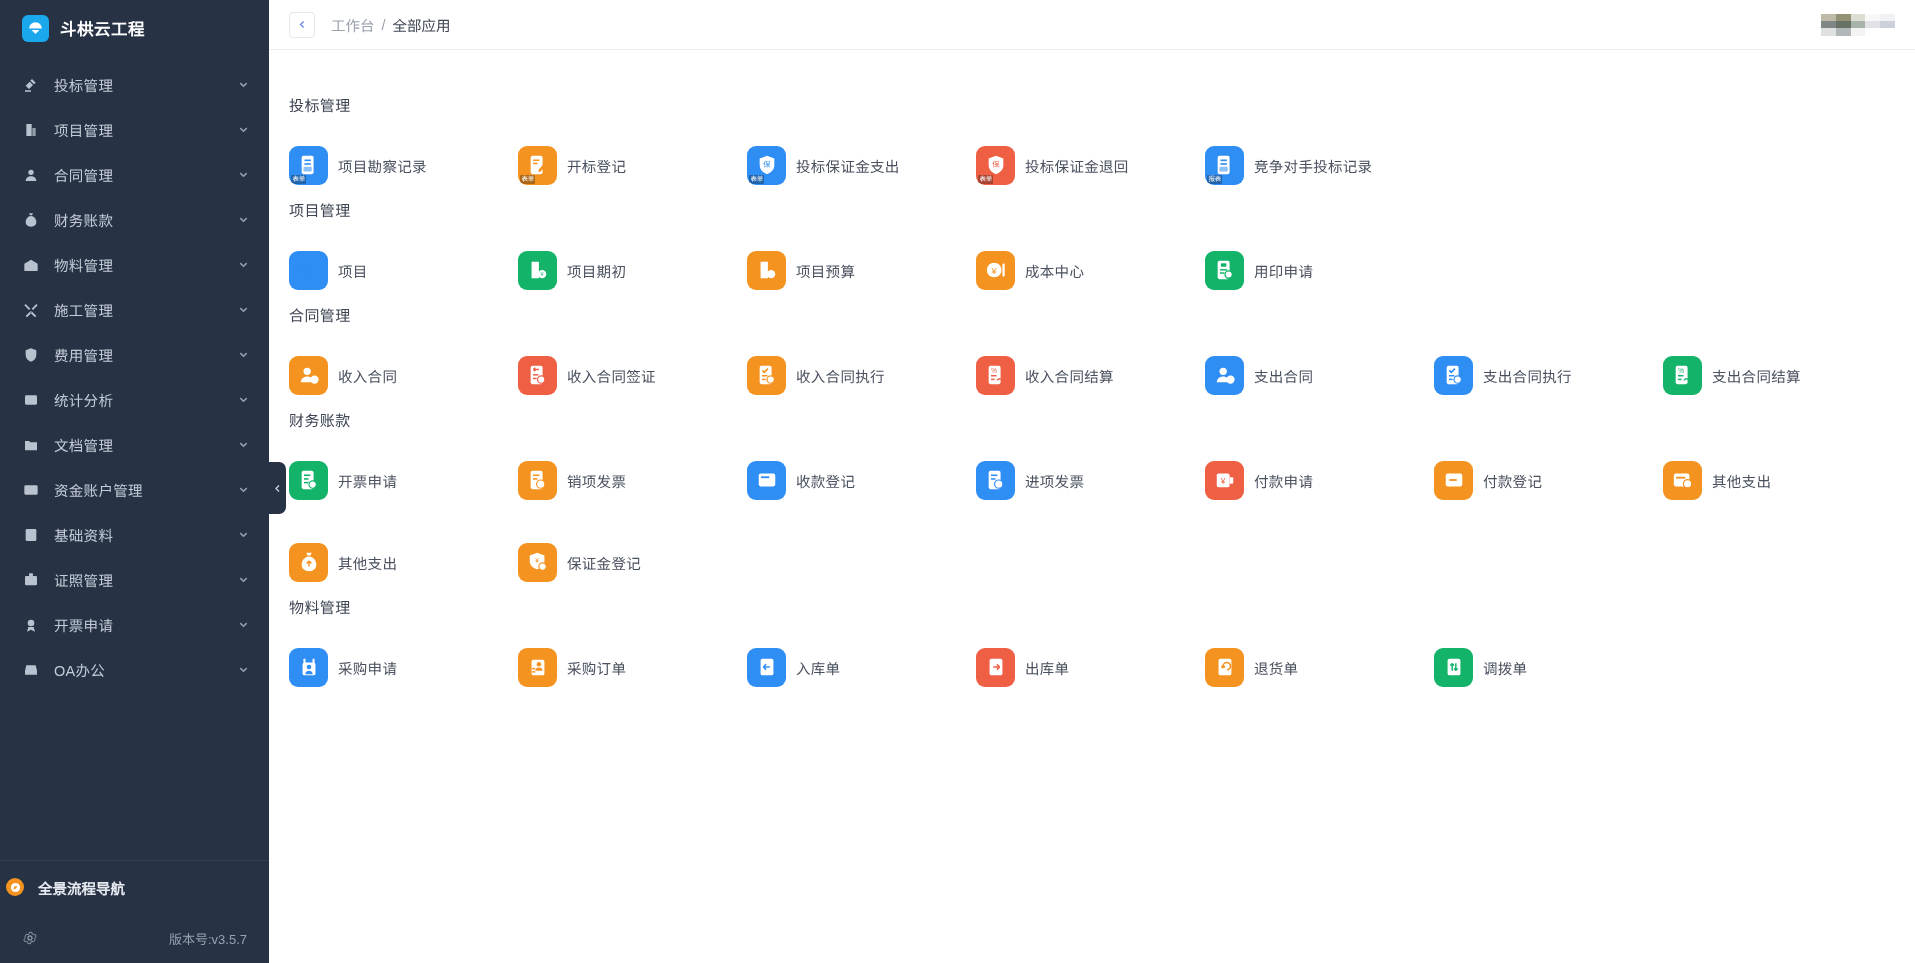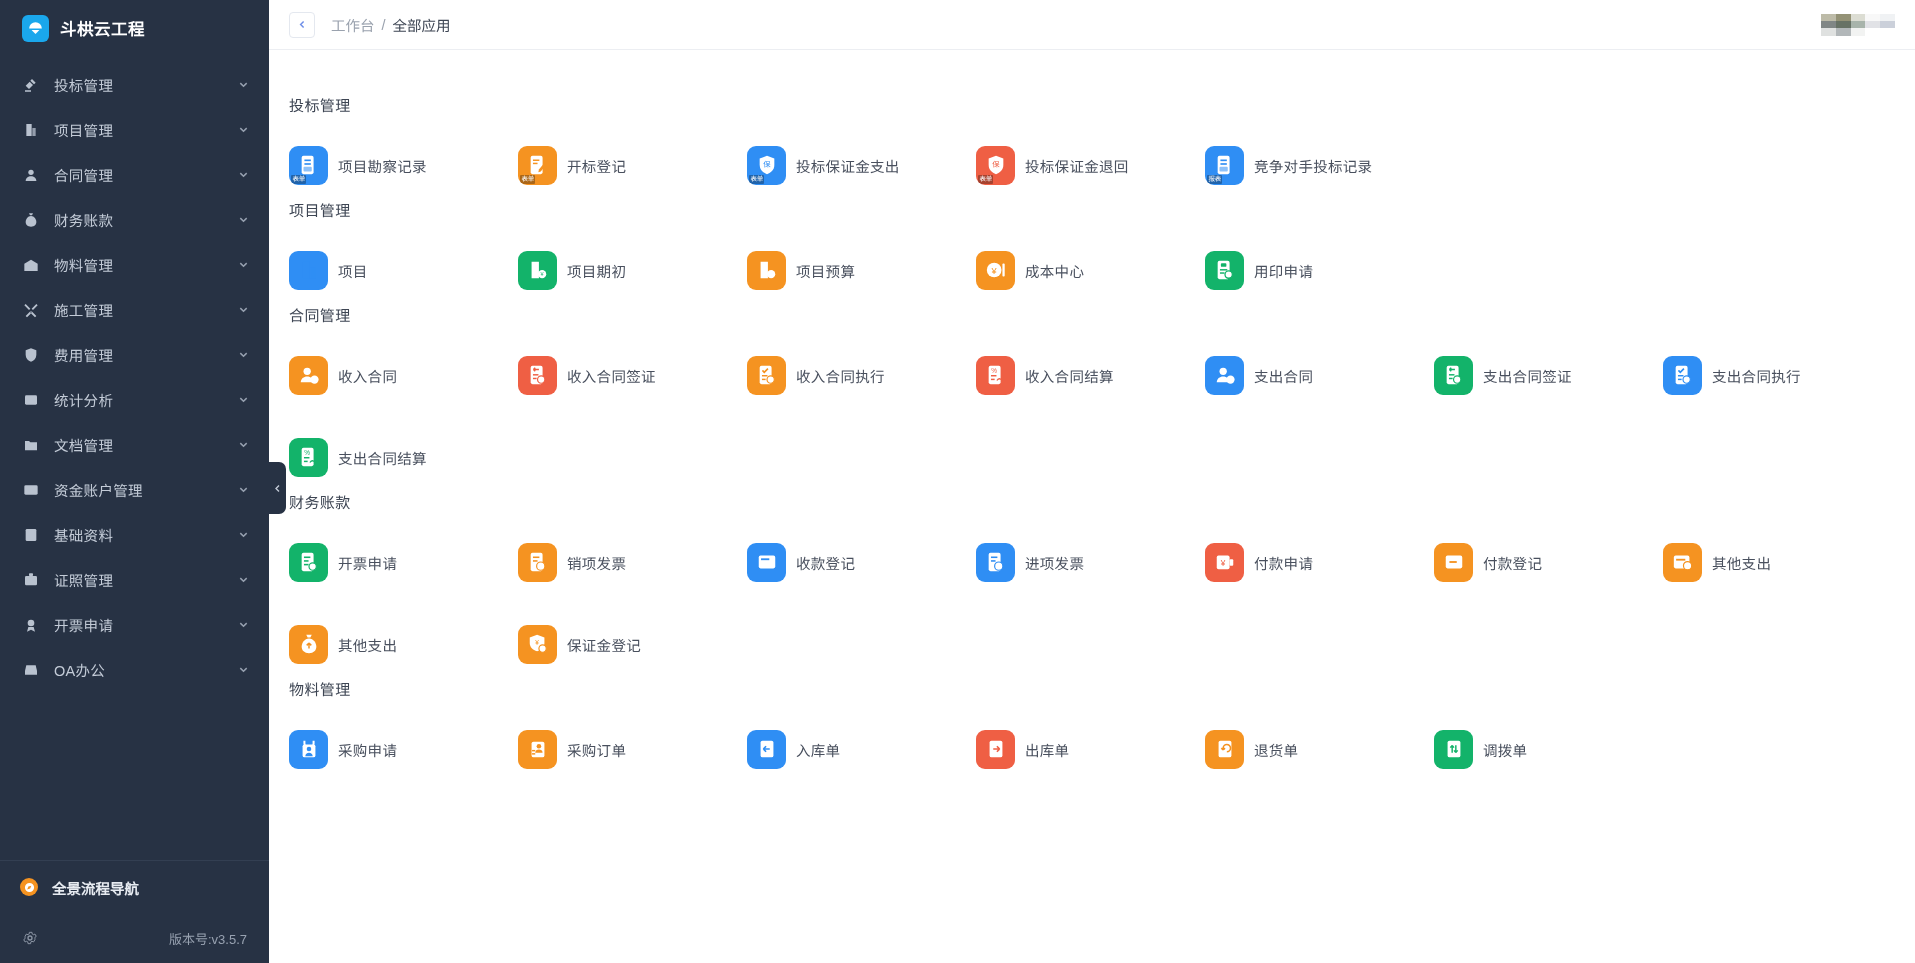--- a/index.html
+++ b/index.html
@@ -50,21 +50,21 @@
   .nav-label {
     color: #c3cbd7; font-size: 14.5px; white-space: nowrap;
     flex: 1 1 auto; letter-spacing: .3px;
   }
   .nav-caret { color: #97a1b0; flex: 0 0 auto; display:block; }
   .nav-caret svg { width: 11px; height: 11px; display: block; stroke: #97a1b0; fill: none; stroke-width: 1.6; }
 
   .sidebar-foot { flex: 0 0 auto; border-top: 1px solid #333f52; }
   .foot-nav {
     height: 52px; display: flex; align-items: center;
-    padding-left: 20px; cursor: pointer;
+    padding-left: 6px; cursor: pointer;
   }
   .foot-badge {
     width: 18px; height: 18px; border-radius: 50%;
     background: #f59321; margin-right: 14px; flex: 0 0 auto;
     display: flex; align-items: center; justify-content: center;
   }
   .foot-badge svg { width: 11px; height: 11px; display: block; fill: #fff; }
   .foot-label { color: #e7ebf1; font-size: 14.5px; font-weight: 600; }
 
   .foot-version {
@@ -635,34 +635,20 @@
                   <svg viewBox="0 0 24 24">
                     <circle cx="10" cy="8" r="4" fill="#ffffff"></circle>
                     <path d="M3 20c0-4 3.2-6.5 7-6.5s7 2.5 7 6.5z" fill="#ffffff"></path>
                     <circle cx="18" cy="17" r="4.5" fill="#ffffff"></circle>
                   </svg>
                 </span>
               </span>
               <span class="app-label">支出合同</span>
             </div>
             <div class="app-item">
-              <span class="app-icon" style="background:#13b36a">
-                <span class="glyph">
-                  <svg viewBox="0 0 24 24">
-                    <rect x="4" y="2" width="13" height="20" rx="2" fill="#ffffff"></rect>
-                    <path d="M13 6H7M7 6l2-2M7 6l2 2" stroke="#13b36a" stroke-width="1.5" fill="none"></path>
-                    <rect x="6.5" y="11" width="6" height="1.6" fill="#13b36a"></rect>
-                    <rect x="6.5" y="15" width="4" height="1.6" fill="#13b36a"></rect>
-                    <circle cx="15.5" cy="17" r="4" fill="#ffffff" stroke="#13b36a" stroke-width="1.3"></circle>
-                  </svg>
-                </span>
-              </span>
-              <span class="app-label">支出合同签证</span>
-            </div>
-            <div class="app-item">
               <span class="app-icon" style="background:#2f8ef4">
                 <span class="glyph">
                   <svg viewBox="0 0 24 24">
                     <rect x="4" y="2" width="13" height="20" rx="2" fill="#ffffff"></rect>
                     <path d="M7 7l2 2 4-4" stroke="#2f8ef4" stroke-width="1.8" fill="none"></path>
                     <rect x="6.5" y="12" width="6" height="1.6" fill="#2f8ef4"></rect>
                     <rect x="6.5" y="16" width="4" height="1.6" fill="#2f8ef4"></rect>
                     <circle cx="16" cy="17" r="4" fill="#ffffff" stroke="#2f8ef4" stroke-width="1.3"></circle>
                   </svg>
                 </span>

